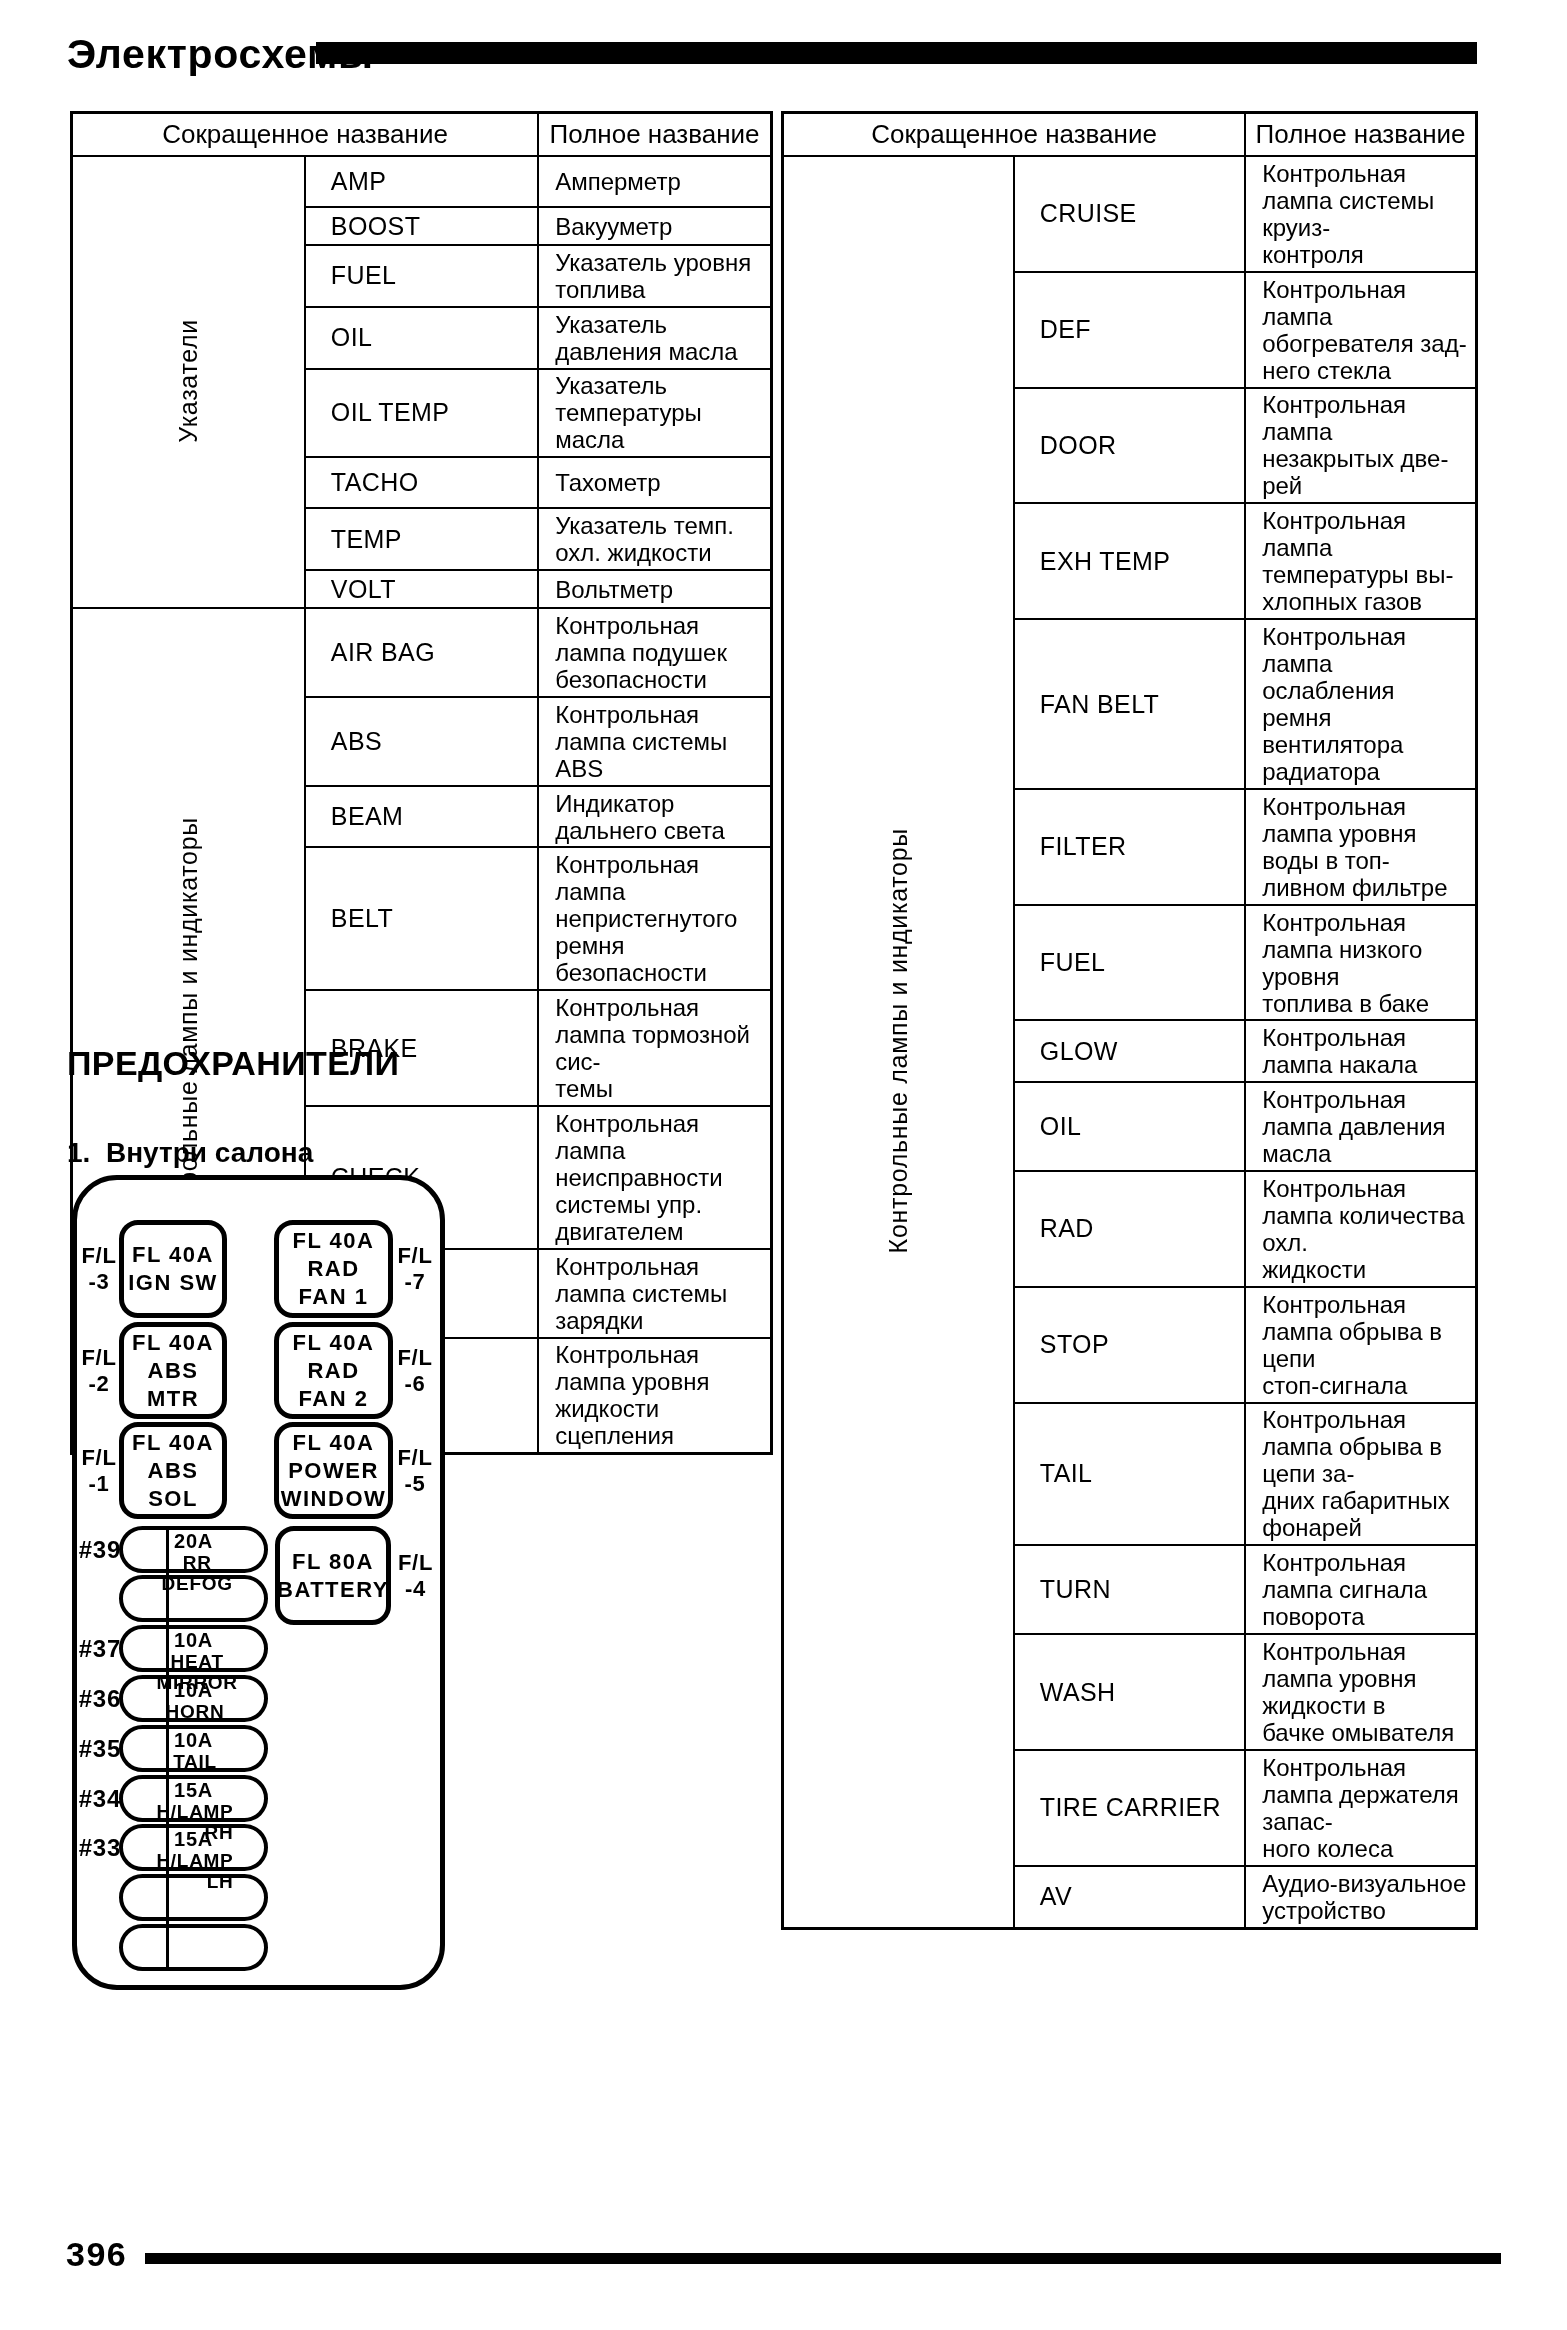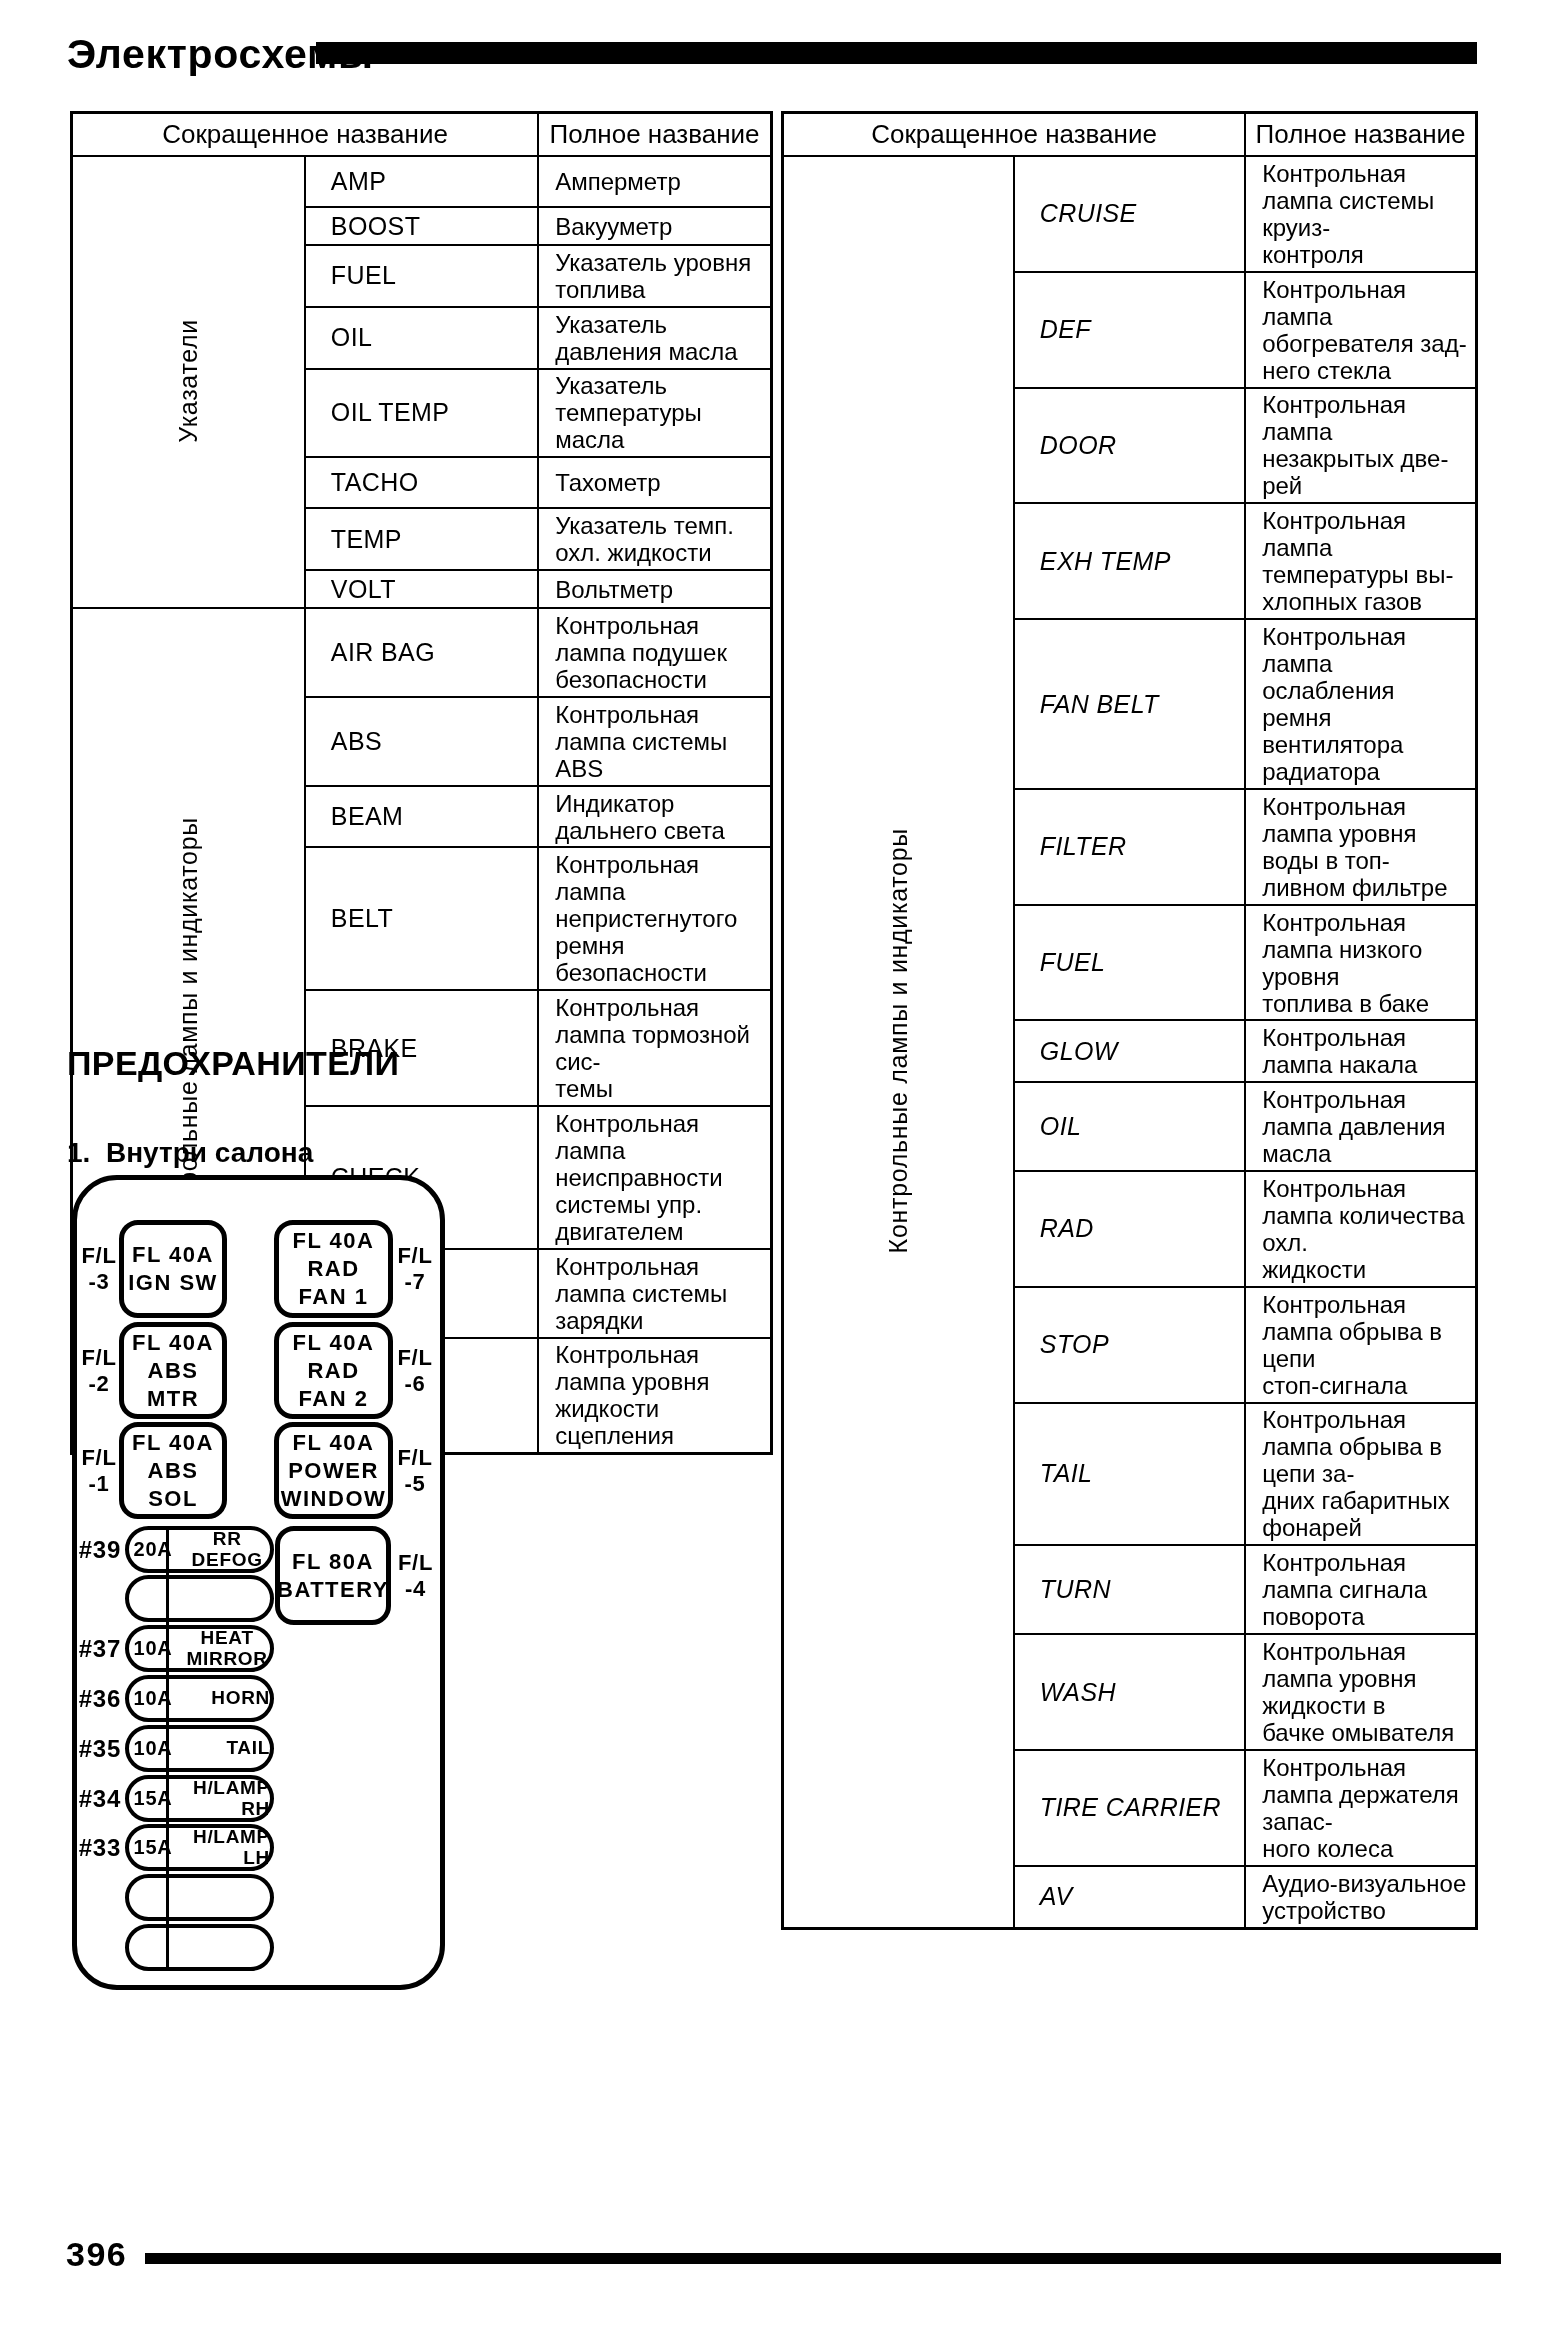--- a/index.html
+++ b/index.html
@@ -12,43 +12,43 @@
 
   
   .tbl-wrap{position:absolute;top:111px;}
   .tbl-left{left:70px;width:703px;}
   .tbl-right{left:781px;width:697px;}
   table.abbr{border-collapse:collapse;width:100%;table-layout:fixed;border:3.7px solid #000;}
   table.abbr th,table.abbr td{border:2.2px solid #000;vertical-align:middle;}
   table.abbr th{font-weight:normal;font-size:26px;text-align:center;height:38px;padding:1.5px 2.9px;}
   td.gcol{width:48px;text-align:center;}
   .tbl-left td.acol{width:207px;}
-  .tbl-right td.acol{width:199px;font-style:italic;}
+  .tbl-right td.acol{width:199px;}
   td.abbr-c{font-size:25px;letter-spacing:0.4px;padding:2.9px 4.4px 2.9px 25px;}
   td.full-c{font-size:24px;padding:2.9px 5.9px 2.9px 16px;white-space:pre-line;line-height:27px;}
   .vtext{writing-mode:vertical-rl;transform:rotate(180deg);font-size:25px;letter-spacing:0.7px;
          white-space:nowrap;display:inline-block;}
 
   
   .fuses-heading{position:absolute;left:67px;top:1044px;font-size:34px;font-weight:bold;letter-spacing:0.4px;}
   .fuses-intro{position:absolute;left:67px;top:1075px;width:1439px;font-size:24px;line-height:32px;white-space:pre-line;}
   .section-title{position:absolute;left:67px;top:1137px;font-size:28px;font-weight:bold;white-space:pre-wrap;}
 
   
   .panel{position:absolute;left:72px;top:1175px;width:373px;height:815px;
          border:5.9px solid #000;border-radius:45px;box-sizing:border-box;background:#fff;}
   .panel *{box-sizing:border-box;}
   .fl-tag{position:absolute;display:flex;align-items:center;justify-content:center;text-align:center;
           font-size:22px;font-weight:bold;white-space:pre-line;line-height:26px;letter-spacing:0.7px;}
   .bigbox{position:absolute;border:5.1px solid #000;border-radius:19px;display:flex;align-items:center;
           justify-content:center;text-align:center;font-size:22px;font-weight:bold;white-space:pre-line;
           line-height:28px;letter-spacing:1.5px;background:#fff;}
   .pill-divider{position:absolute;left:89px;top:346px;width:2.9px;height:445px;background:#000;}
-  .pill{position:absolute;left:48px;width:149px;height:47px;border:4.4px solid #000;border-radius:23.4px;
-        display:flex;align-items:center;}
+  .pill{position:absolute;left:42px;width:149px;height:47px;border:4.4px solid #000;border-radius:23.4px;
+        display:flex;align-items:center;flex-direction:column;}
   .pill .amp{width:48px;text-align:center;font-size:20px;font-weight:bold;letter-spacing:0.7px;}
   .pill .plabel{flex:1;text-align:right;font-size:19px;font-weight:bold;white-space:pre-line;
                 line-height:20.5px;letter-spacing:0.7px;padding-left:2.9px;}
   .pill.align-left .plabel{text-align:center;padding-left:7.3px;}
   .fuse-num{position:absolute;left:2.9px;width:40px;height:47px;display:flex;align-items:center;
             justify-content:center;font-size:24px;font-weight:bold;letter-spacing:0.7px;}
 
   
   .page-num{position:absolute;left:66px;top:2235px;font-size:34px;font-weight:bold;letter-spacing:1.5px;}
   .footer-rule{position:absolute;left:145px;top:2253px;width:1356px;height:11px;background:#000;}

